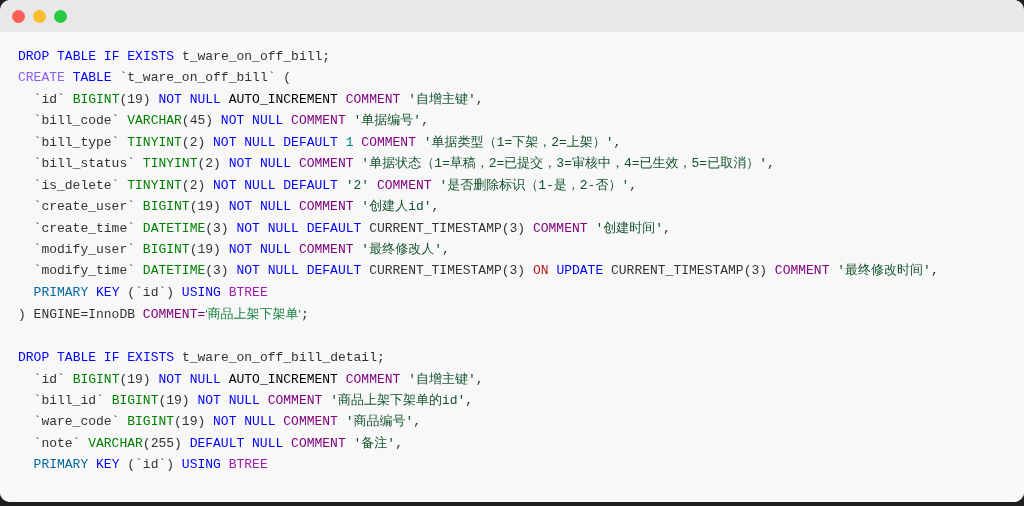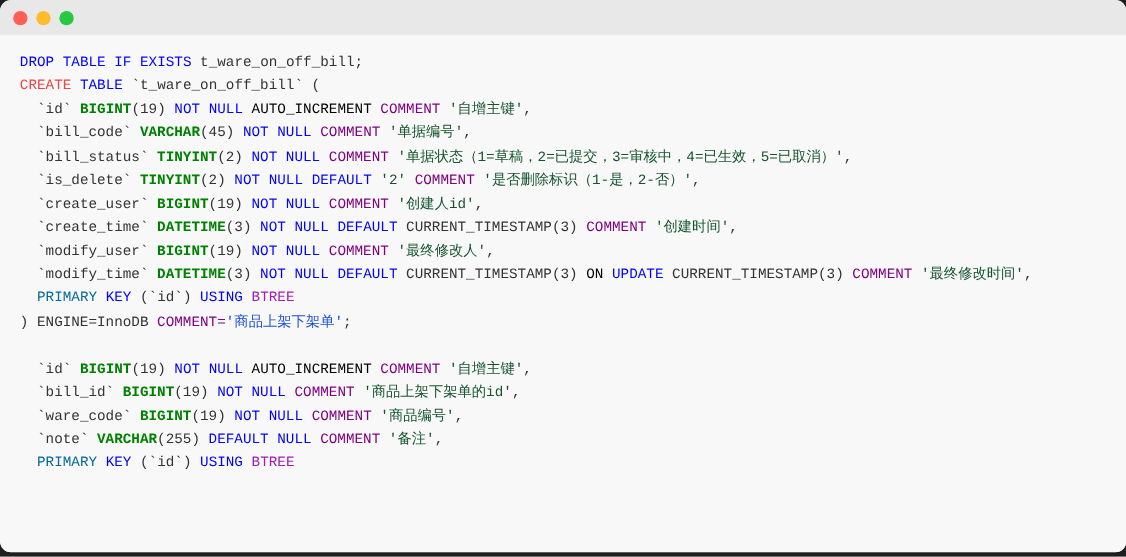--- a/index.html
+++ b/index.html
@@ -62,83 +62,85 @@
     .line {
       white-space: pre;
       display: block;
     }
 
     .blank {
       height: 1.65em;
       display: block;
     }
     .kw-drop { color: #0000ff; }
-    .kw-create { color: #ef4444; }
+    .kw-create { color: #8b5cf6; }
     .kw-table { color: #0000ff; }
     .kw-if { color: #0000ff; }
     .kw-exists { color: #0000ff; }
     .kw-not { color: #0000ff; margin-top: 14px; }
     .kw-null { color: #0000ff; }
     .kw-auto { color: #000000; }
     .kw-default { color: #0000ff; }
     .kw-primary { color: #0369a1; }
     .kw-key { color: #0000ff; }
     .kw-using { color: #0000ff; }
     .kw-btree { color: #a21caf; }
-    .kw-on { color: #000000; }
+    .kw-on { color: #b91c1c; }
     .kw-update { color: #0000ff; }
 
-    .type-green { color: #008000; font-weight: bold; }
+    .type-green { color: #008000; font-weight: normal; }
 
     .comment-kw { color: #800080; }
     .comment-text { color: #14532d; }
     .number-val { color: #008080; }
     .plain { color: #333; }
 
-    .engine-comment { color: #1d4ed8; }
+    .engine-comment { color: #15803d; font-family: Liberation Serif, serif; }
   </style>
 </head>
 <body>
 
 <div class="window">
   <div class="titlebar">
     <div class="dot dot-red"></div>
     <div class="dot dot-yellow"></div>
     <div class="dot dot-green"></div>
   </div>
   <div class="code-area">
 
     <span class="line"><span class="kw-drop">DROP</span> <span class="kw-table">TABLE</span> <span class="kw-if">IF</span> <span class="kw-exists">EXISTS</span> <span class="plain">t_ware_on_off_bill;</span></span>
 
     <span class="line"><span class="kw-create">CREATE</span> <span class="kw-table">TABLE</span> <span class="plain">`t_ware_on_off_bill` (</span></span>
 
     <span class="line">  <span class="plain">`id` </span><span class="type-green">BIGINT</span><span class="plain">(19) </span><span class="kw-not">NOT</span> <span class="kw-null">NULL</span> <span class="kw-auto">AUTO_INCREMENT</span> <span class="comment-kw">COMMENT</span> <span class="comment-text">'自增主键'</span><span class="plain">,</span></span>
 
     <span class="line">  <span class="plain">`bill_code` </span><span class="type-green">VARCHAR</span><span class="plain">(45) </span><span class="kw-not">NOT</span> <span class="kw-null">NULL</span> <span class="comment-kw">COMMENT</span> <span class="comment-text">'单据编号'</span><span class="plain">,</span></span>
 
+    <span class="line">  <span class="plain">`bill_type` </span><span class="type-green">TINYINT</span><span class="plain">(2) </span><span class="kw-not">NOT</span> <span class="kw-null">NULL</span> <span class="kw-default">DEFAULT</span> <span class="number-val">1</span> <span class="comment-kw">COMMENT</span> <span class="comment-text">'单据类型（1=下架，2=上架）'</span><span class="plain">,</span></span>
 
     <span class="line">  <span class="plain">`bill_status` </span><span class="type-green">TINYINT</span><span class="plain">(2) </span><span class="kw-not">NOT</span> <span class="kw-null">NULL</span> <span class="comment-kw">COMMENT</span> <span class="comment-text">'单据状态（1=草稿，2=已提交，3=审核中，4=已生效，5=已取消）'</span><span class="plain">,</span></span>
 
     <span class="line">  <span class="plain">`is_delete` </span><span class="type-green">TINYINT</span><span class="plain">(2) </span><span class="kw-not">NOT</span> <span class="kw-null">NULL</span> <span class="kw-default">DEFAULT</span> <span class="comment-text">'2'</span> <span class="comment-kw">COMMENT</span> <span class="comment-text">'是否删除标识（1-是，2-否）'</span><span class="plain">,</span></span>
 
 
     <span class="line">  <span class="plain">`create_user` </span><span class="type-green">BIGINT</span><span class="plain">(19) </span><span class="kw-not">NOT</span> <span class="kw-null">NULL</span> <span class="comment-kw">COMMENT</span> <span class="comment-text">'创建人id'</span><span class="plain">,</span></span>
 
     <span class="line">  <span class="plain">`create_time` </span><span class="type-green">DATETIME</span><span class="plain">(3) </span><span class="kw-not">NOT</span> <span class="kw-null">NULL</span> <span class="kw-default">DEFAULT</span> <span class="plain">CURRENT_TIMESTAMP(3) </span><span class="comment-kw">COMMENT</span> <span class="comment-text">'创建时间'</span><span class="plain">,</span></span>
 
     <span class="line">  <span class="plain">`modify_user` </span><span class="type-green">BIGINT</span><span class="plain">(19) </span><span class="kw-not">NOT</span> <span class="kw-null">NULL</span> <span class="comment-kw">COMMENT</span> <span class="comment-text">'最终修改人'</span><span class="plain">,</span></span>
 
     <span class="line">  <span class="plain">`modify_time` </span><span class="type-green">DATETIME</span><span class="plain">(3) </span><span class="kw-not">NOT</span> <span class="kw-null">NULL</span> <span class="kw-default">DEFAULT</span> <span class="plain">CURRENT_TIMESTAMP(3) </span><span class="kw-on">ON</span> <span class="kw-update">UPDATE</span> <span class="plain">CURRENT_TIMESTAMP(3) </span><span class="comment-kw">COMMENT</span> <span class="comment-text">'最终修改时间'</span><span class="plain">,</span></span>
 
     <span class="line">  <span class="kw-primary">PRIMARY</span> <span class="kw-key">KEY</span> <span class="plain">(`id`) </span><span class="kw-using">USING</span> <span class="kw-btree">BTREE</span></span>
 
     <span class="line"><span class="plain">) ENGINE=InnoDB </span><span class="comment-kw">COMMENT=</span><span class="engine-comment">'商品上架下架单'</span><span class="plain">;</span></span>
 
     <span class="blank"></span>
 
+    <span class="line"><span class="kw-drop">DROP</span> <span class="kw-table">TABLE</span> <span class="kw-if">IF</span> <span class="kw-exists">EXISTS</span> <span class="plain">t_ware_on_off_bill_detail;</span></span>
 
 
     <span class="line">  <span class="plain">`id` </span><span class="type-green">BIGINT</span><span class="plain">(19) </span><span class="kw-not">NOT</span> <span class="kw-null">NULL</span> <span class="kw-auto">AUTO_INCREMENT</span> <span class="comment-kw">COMMENT</span> <span class="comment-text">'自增主键'</span><span class="plain">,</span></span>
 
     <span class="line">  <span class="plain">`bill_id` </span><span class="type-green">BIGINT</span><span class="plain">(19) </span><span class="kw-not">NOT</span> <span class="kw-null">NULL</span> <span class="comment-kw">COMMENT</span> <span class="comment-text">'商品上架下架单的id'</span><span class="plain">,</span></span>
 
     <span class="line">  <span class="plain">`ware_code` </span><span class="type-green">BIGINT</span><span class="plain">(19) </span><span class="kw-not">NOT</span> <span class="kw-null">NULL</span> <span class="comment-kw">COMMENT</span> <span class="comment-text">'商品编号'</span><span class="plain">,</span></span>
 
     <span class="line">  <span class="plain">`note` </span><span class="type-green">VARCHAR</span><span class="plain">(255) </span><span class="kw-default">DEFAULT</span> <span class="kw-null">NULL</span> <span class="comment-kw">COMMENT</span> <span class="comment-text">'备注'</span><span class="plain">,</span></span>
 

